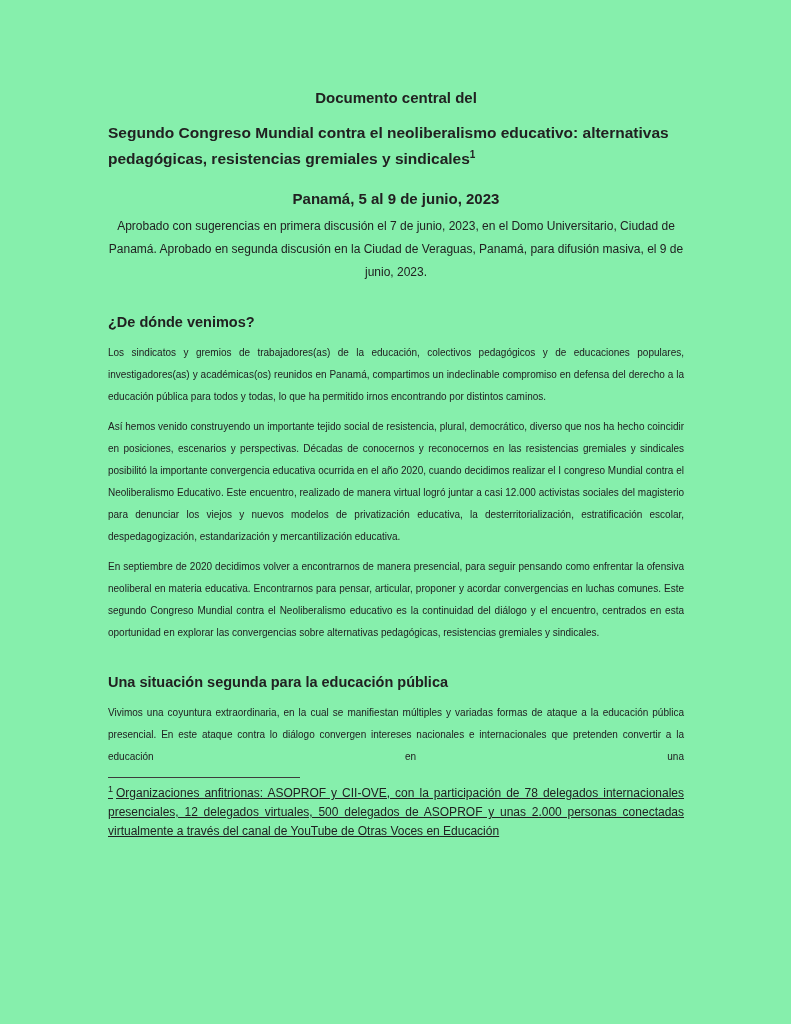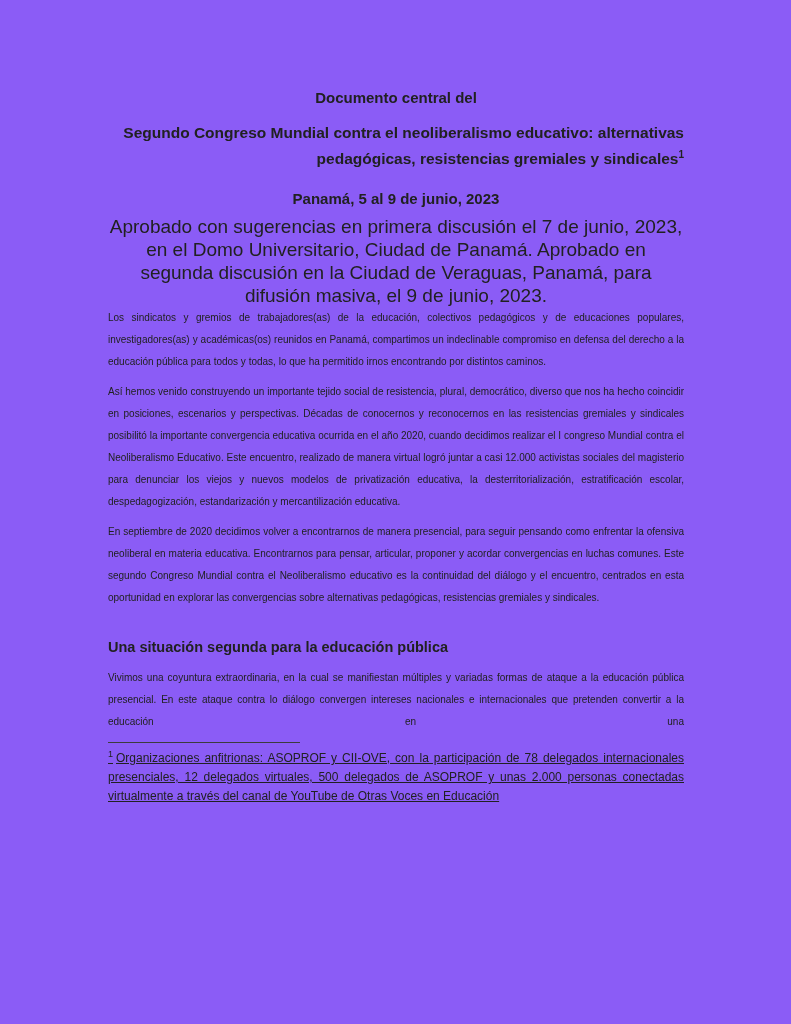--- a/index.html
+++ b/index.html
@@ -4,55 +4,55 @@
 <style>
   html, body {
     margin: 0;
     padding: 0;
     background: #ffffff;
   }
   .page {
     position: relative;
     width: 791px;
     height: 1024px;
-    background: #8b5cf6;
+    background: #86efac;
     overflow: hidden;
     font-family: "Liberation Sans", sans-serif;
     color: #212121;
   }
   .content {
     padding: 88px 107px 0 108px;
   }
   .kicker {
     font-size: 15px;
     line-height: 20px;
     font-weight: bold;
     text-align: center;
     margin: 0 0 12px 0;
   }
   .title {
     font-size: 15.5px;
     line-height: 26px;
     font-weight: bold;
-    text-align: right;
+    text-align: left;
     margin: 0 0 17px 0;
   }
   .title sup {
     font-size: 10px;
     line-height: 0;
   }
   .dateline {
     font-size: 15px;
     line-height: 20px;
     font-weight: bold;
     text-align: center;
     margin: 12px 0 6px 0;
   }
   .approval {
-    font-size: 19px;
+    font-size: 12px;
     line-height: 23px;
     text-align: center;
     margin: 0;
   }
   .heading {
     font-size: 14.5px;
     line-height: 20px;
     font-weight: bold;
     text-align: left;
     margin: 28px 0 10px 0;
@@ -96,20 +96,21 @@
   <div class="content">
 
     <p class="kicker">Documento central del</p>
 
     <h1 class="title"><span>Segundo Congreso Mundial contra el neoliberalismo educativo: alternativas pedagógicas, resistencias gremiales y sindicales</span><sup>1</sup></h1>
 
     <p class="dateline">Panamá, 5 al 9 de junio, 2023</p>
 
     <p class="approval">Aprobado con sugerencias en primera discusión el 7 de junio, 2023, en el Domo Universitario, Ciudad de Panamá. Aprobado en segunda discusión en la Ciudad de Veraguas, Panamá, para difusión masiva, el 9 de junio, 2023.</p>
 
+    <h2 class="heading">¿De dónde venimos?</h2>
 
     <p class="body-para">Los sindicatos y gremios de trabajadores(as) de la educación, colectivos pedagógicos y de educaciones populares, investigadores(as) y académicas(os) reunidos en Panamá, compartimos un indeclinable compromiso en defensa del derecho a la educación pública para todos y todas, lo que ha permitido irnos encontrando por distintos caminos.</p>
 
     <p class="body-para">Así hemos venido construyendo un importante tejido social de resistencia, plural, democrático, diverso que nos ha hecho coincidir en posiciones, escenarios y perspectivas. Décadas de conocernos y reconocernos en las resistencias gremiales y sindicales posibilitó la importante convergencia educativa ocurrida en el año 2020, cuando decidimos realizar el I congreso Mundial contra el Neoliberalismo Educativo. Este encuentro, realizado de manera virtual logró juntar a casi 12.000 activistas sociales del magisterio para denunciar los viejos y nuevos modelos de privatización educativa, la desterritorialización, estratificación escolar, despedagogización, estandarización y mercantilización educativa.</p>
 
     <p class="body-para">En septiembre de 2020 decidimos volver a encontrarnos de manera presencial, para seguir pensando como enfrentar la ofensiva neoliberal en materia educativa. Encontrarnos para pensar, articular, proponer y acordar convergencias en luchas comunes.  Este segundo Congreso Mundial contra el Neoliberalismo educativo es la continuidad del diálogo y el encuentro, centrados en esta oportunidad en explorar las convergencias sobre alternativas pedagógicas, resistencias gremiales y sindicales.</p>
 
     <h2 class="heading">Una situación segunda para la educación pública</h2>
 
     <p class="body-para continues">Vivimos una coyuntura extraordinaria, en la cual se manifiestan múltiples y variadas formas de ataque a la educación pública presencial. En este ataque contra lo diálogo convergen intereses nacionales e internacionales que pretenden convertir a la educación en una</p>

